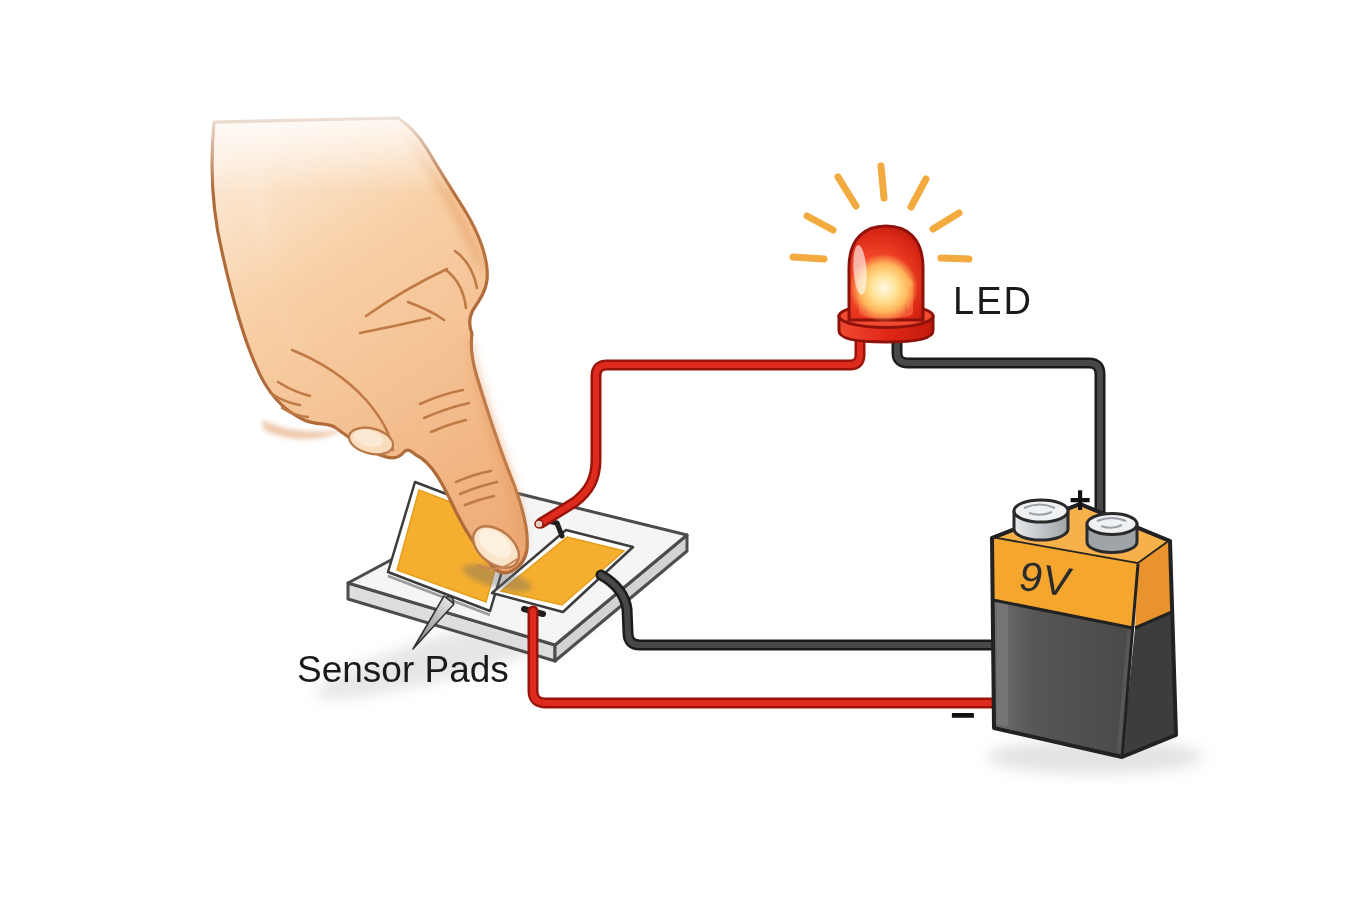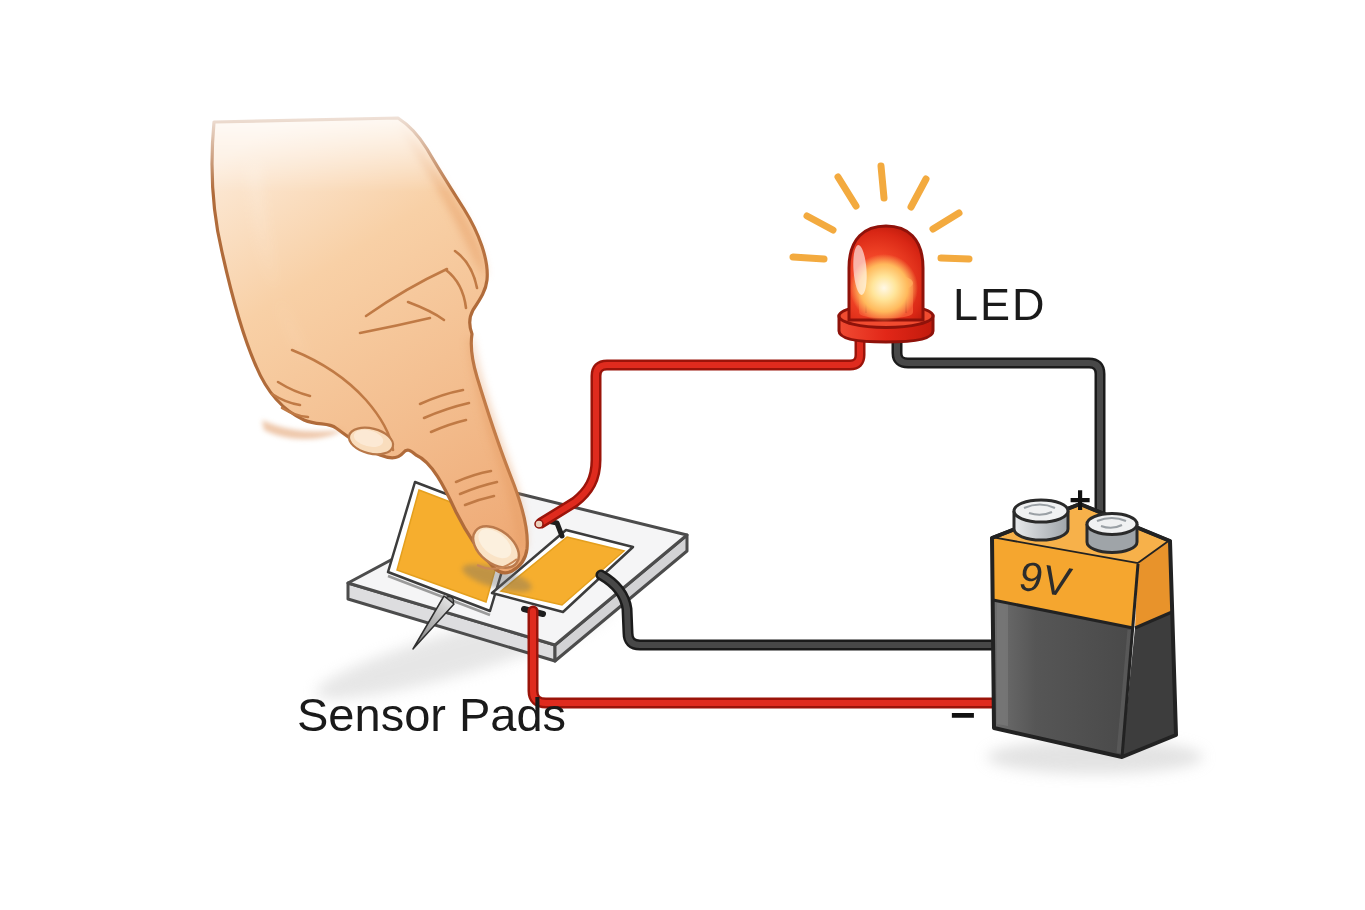--- a/index.html
+++ b/index.html
@@ -1,21 +1,21 @@
 <!DOCTYPE html>
 <html style="--background: #ffffff; --label-text: #1a1a1a; --wire-red: #df2b1e; --wire-black: #484848; --led-body-red: #e63320; --led-glow-yellow: #ffe59a; --glow-ray-orange: #f3aa3f; --sensor-pad-orange: #f6ae2e; --board-gray: #f5f5f6; --battery-top-orange: #f5a62f; --battery-body-gray: #4a4a4a; --terminal-silver: #d9dbdd; --skin-tone: #f6c79d;"><head>
 <meta charset="utf-8">
 <style>
   html,body{margin:0;padding:0;background:#fff;}
   .stage{position:relative;width:1365px;height:910px;background:var(--background,#fff);overflow:hidden;
          font-family:"Liberation Sans",sans-serif;}
   .stage svg{position:absolute;left:0;top:0;}
   .label{position:absolute;color:var(--label-text,#1a1a1a);line-height:1;white-space:nowrap;}
-  .label-led{left:953px;top:282px;font-size:45px;letter-spacing:2px;font-weight:400;}
-  .label-sensor{left:297px;top:651px;font-size:47px;letter-spacing:0px;font-weight:400;margin-top:40px;}
+  .label-led{left:953px;top:282px;font-size:38px;letter-spacing:2px;font-weight:400;}
+  .label-sensor{left:297px;top:651px;font-size:37px;letter-spacing:0px;font-weight:400;}
   .label-9v{left:1024px;top:556px;font-size:41px;font-weight:500;color:#2c2c2c;
             transform:rotate(8deg) skewX(-4deg);transform-origin:left top;letter-spacing:1px;}
   .label-plus{left:1069px;top:481px;font-size:38px;font-weight:700;color:#111;}
   .label-minus{left:950px;top:693px;font-size:44px;font-weight:700;color:#111;}
   .wire{fill:none;stroke-linecap:round;stroke-linejoin:round;}
   .wire-outer-red{stroke:#9b140a;stroke-width:11;}
   .wire-inner-red{stroke:var(--wire-red,#df2b1e);stroke-width:6;}
   .wire-outer-black{stroke:#1b1b1b;stroke-width:11;}
   .wire-inner-black{stroke:var(--wire-black,#484848);stroke-width:6;}
   .pad-orange{fill:var(--sensor-pad-orange,#f6ae2e);}

